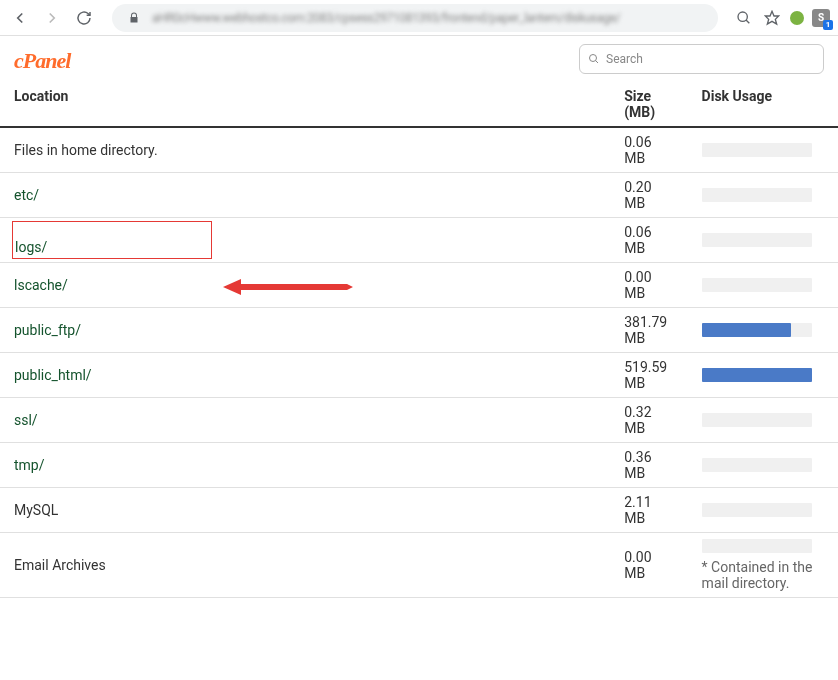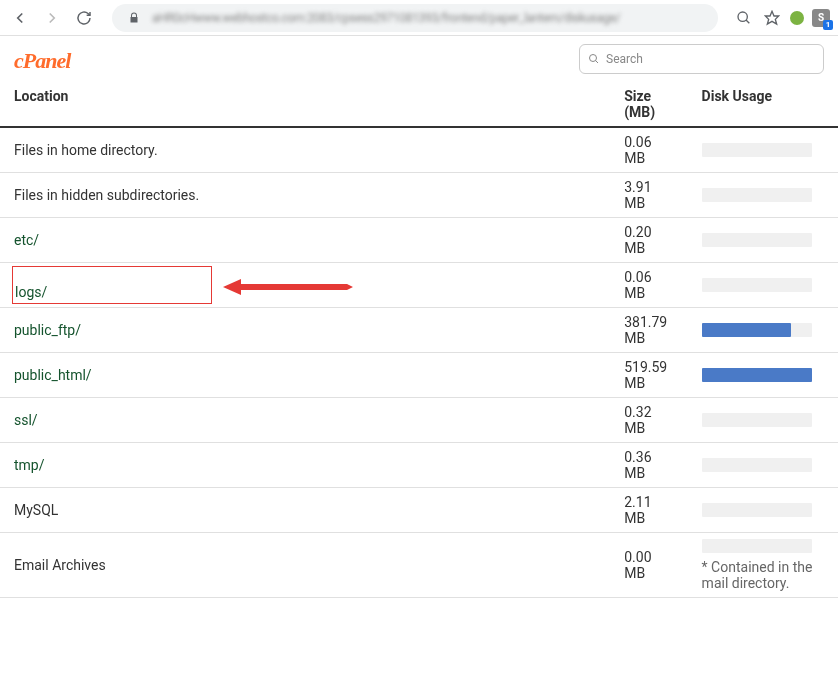--- a/index.html
+++ b/index.html
@@ -106,40 +106,40 @@
         <tr>
           <td><span>Files in home directory.</span></td>
           <td>0.06 MB</td>
           <td>
             <div class="bar-bg">
               <div class="bar-fill" style="width: 0%;"></div>
             </div>
           </td>
         </tr>
         <tr>
-          <td><span>Files in hidden subdirectories.</span></td>
-          <td>3.91 MB</td>
-          <td>
-            <div class="bar-bg">
-              <div class="bar-fill" style="width: 0%;"></div>
-            </div>
-          </td>
-        </tr>
-        <tr>
           <td><span class="lnk">etc/</span></td>
           <td>0.20 MB</td>
           <td>
             <div class="bar-bg">
               <div class="bar-fill" style="width: 0%;"></div>
             </div>
           </td>
         </tr>
         <tr>
           <td><span class="highlight"><span class="lnk">logs/</span></span></td>
           <td>0.06 MB</td>
+          <td>
+            <div class="bar-bg">
+              <div class="bar-fill" style="width: 0%;"></div>
+            </div>
+          </td>
+        </tr>
+        <tr>
+          <td><span class="lnk">lscache/</span></td>
+          <td>0.00 MB</td>
           <td>
             <div class="bar-bg">
               <div class="bar-fill" style="width: 0%;"></div>
             </div>
           </td>
         </tr>
         <tr>
           <td><span class="lnk">public_ftp/</span></td>
           <td>381.79 MB</td>
           <td>

